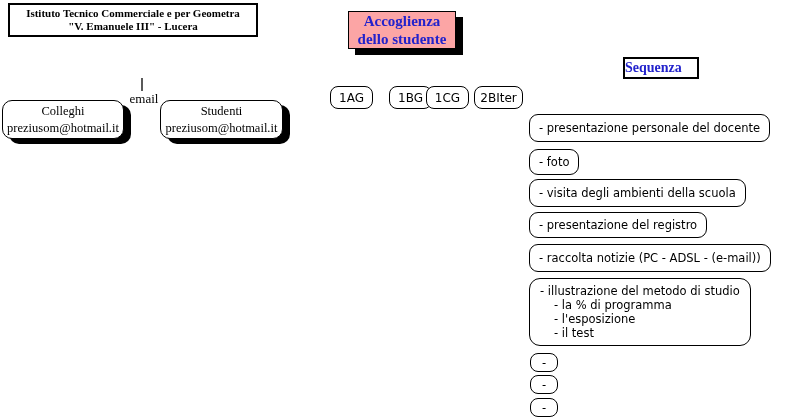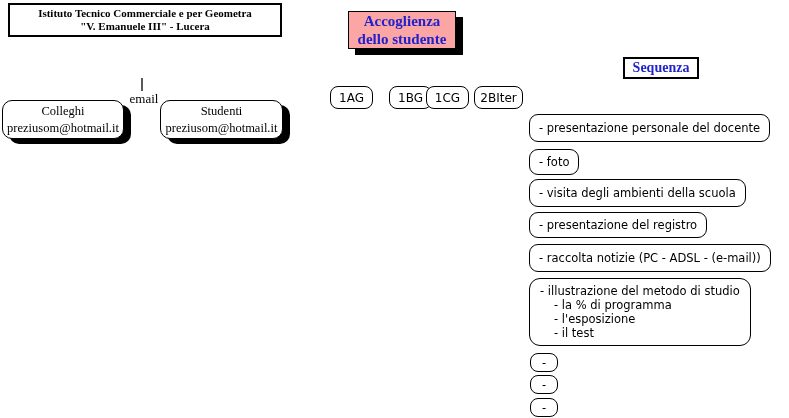--- a/index.html
+++ b/index.html
@@ -19,21 +19,21 @@
   .abs { position: absolute; }
 
   
   .institute-box {
     left: 8px; top: 3px; width: 246px;
     border: 2px solid #000;
     text-align: center;
     font-weight: bold;
     font-size: 11px;
     line-height: 13px;
-    padding: 2px 12px;
+    padding: 2px 0;
     background: #fff;
   }
 
   
   .author-box {
     left: 88px; top: 57px; width: 106px; height: 19px;
     border: 1px solid #000;
     font-style: italic;
     font-size: 12.5px;
     line-height: 19px;
@@ -79,21 +79,20 @@
     font-weight: bold;
     font-size: 15px;
     line-height: 18px;
   }
 
   
   .sequenza-box {
     left: 623px; top: 57px; width: 72px; height: 18px;
     border: 2px solid #000;
     background: #fff;
-    text-align: center;
     font-weight: bold;
     font-size: 14px;
     line-height: 18px;
   }
 
   
   .class-box {
     top: 86px; height: 21px;
     border: 1px solid #000;
     border-radius: 8px;

